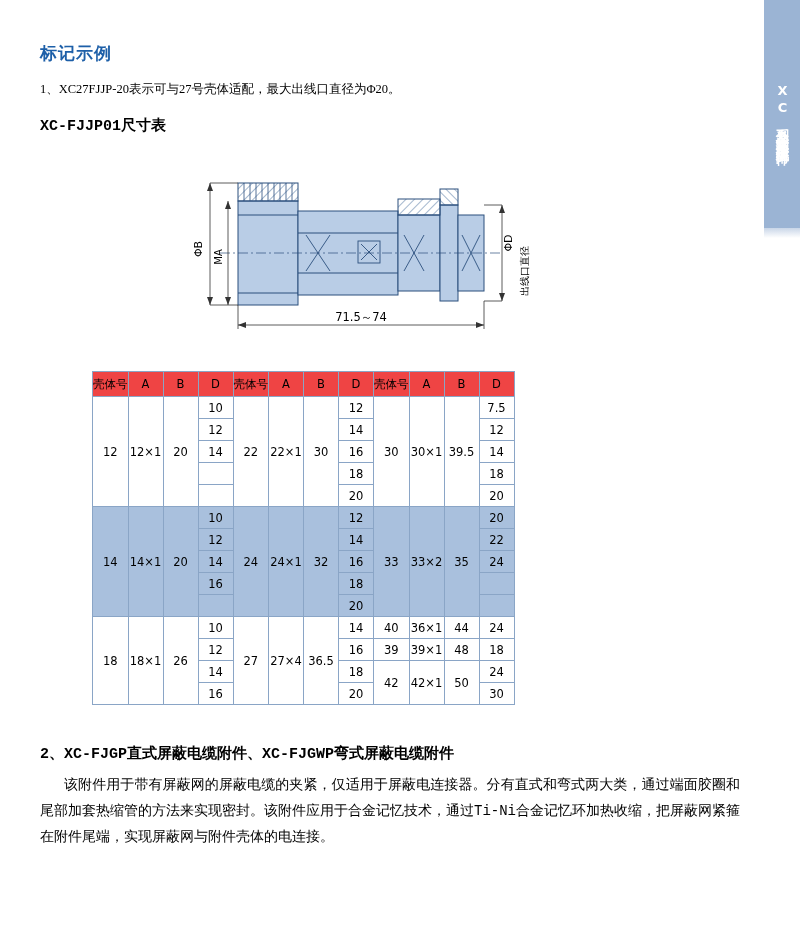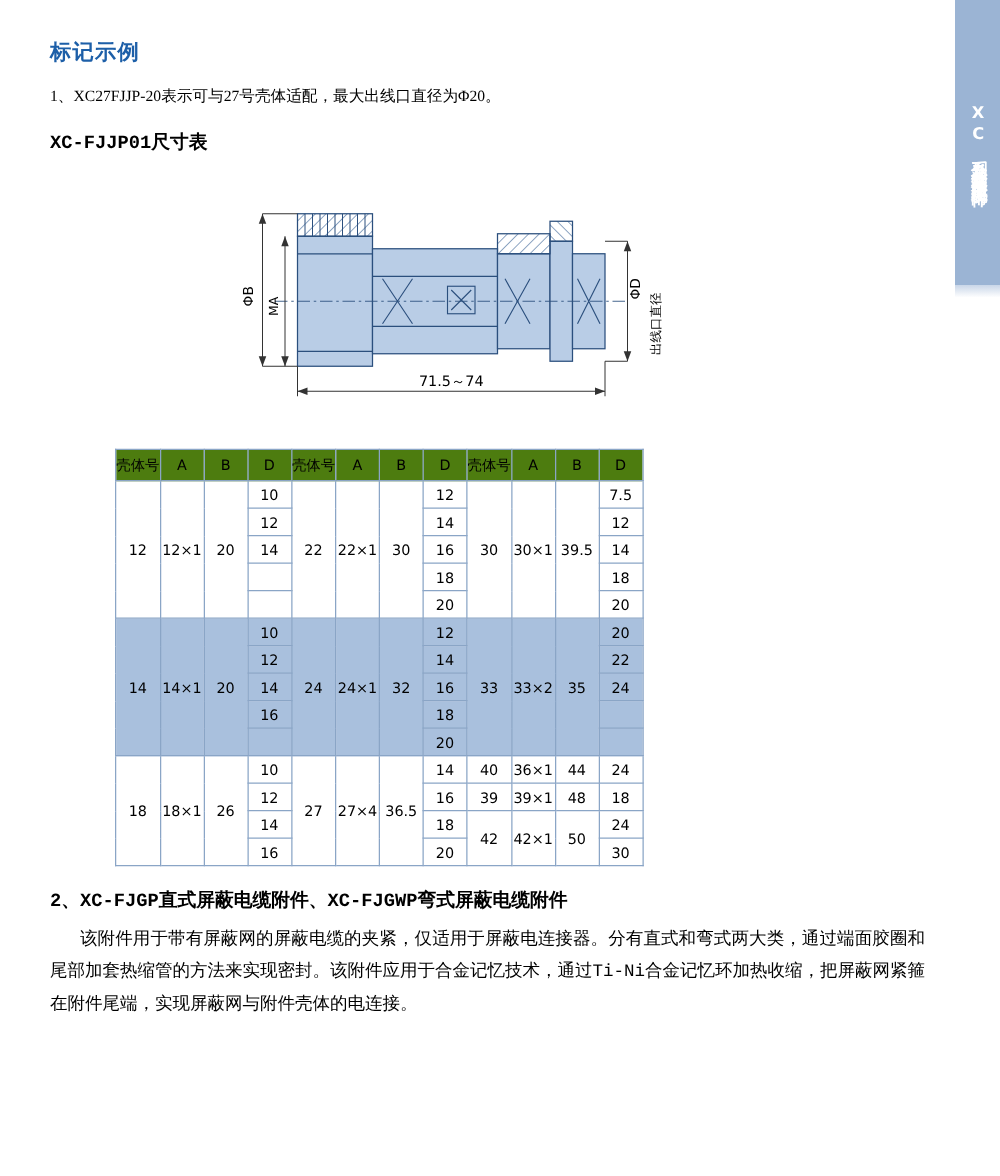--- a/index.html
+++ b/index.html
@@ -51,21 +51,21 @@
   .content {
     position: absolute;
     left: 40px;
     top: 30px;
     width: 700px;
   }
 
   h1.section-title {
     font-size: 17px;
     color: #1d5fa8;
-    margin: 0 0 14px 0;
+    margin: 12px 0 14px 0;
     font-family: "DejaVu Sans", sans-serif;
     font-weight: bold;
     letter-spacing: 1px;
   }
 
   p.para {
     font-size: 12.5px;
     line-height: 1.7;
     margin: 0 0 14px 0;
     font-family: Liberation Serif, serif;
@@ -95,21 +95,21 @@
   table.dim-table td, table.dim-table th {
     border: 1px solid #8aa5c6;
     text-align: center;
     vertical-align: middle;
     padding: 0;
     height: 21px;
     min-width: 34px;
     font-weight: normal;
   }
   table.dim-table thead th {
-    background: #4d7c0f;
+    background: #ef4444;
     font-weight: normal;
     height: 24px;
   }
   td.wide { min-width: 56px; }
   td.mid { min-width: 44px; }
   tr.band td { background: #a9c0dd; }
   td.empty { height: 21px; }
 
   
   .body-text {
@@ -352,17 +352,17 @@
         <td>24</td>
       </tr>
       <tr>
         <td>16</td>
         <td>20</td>
         <td>30</td>
       </tr>
     </tbody>
   </table>
 
-  <h2 class="sub-title" style="margin-top:18px;">2、XC-FJGP直式屏蔽电缆附件、XC-FJGWP弯式屏蔽电缆附件</h2>
+  <h2 class="sub-title" style="margin-top:39px;">2、XC-FJGP直式屏蔽电缆附件、XC-FJGWP弯式屏蔽电缆附件</h2>
 
   <p class="body-text indent">该附件用于带有屏蔽网的屏蔽电缆的夹紧，仅适用于屏蔽电连接器。分有直式和弯式两大类，通过端面胶圈和尾部加套热缩管的方法来实现密封。该附件应用于合金记忆技术，通过Ti-Ni合金记忆环加热收缩，把屏蔽网紧箍在附件尾端，实现屏蔽网与附件壳体的电连接。</p>
 
 </div>
 
 </body></html>

